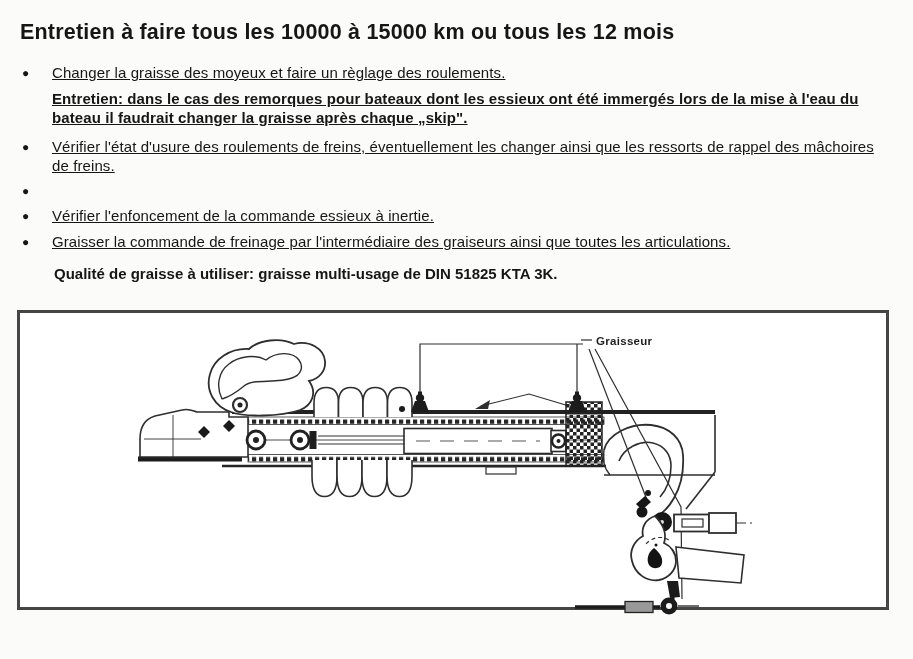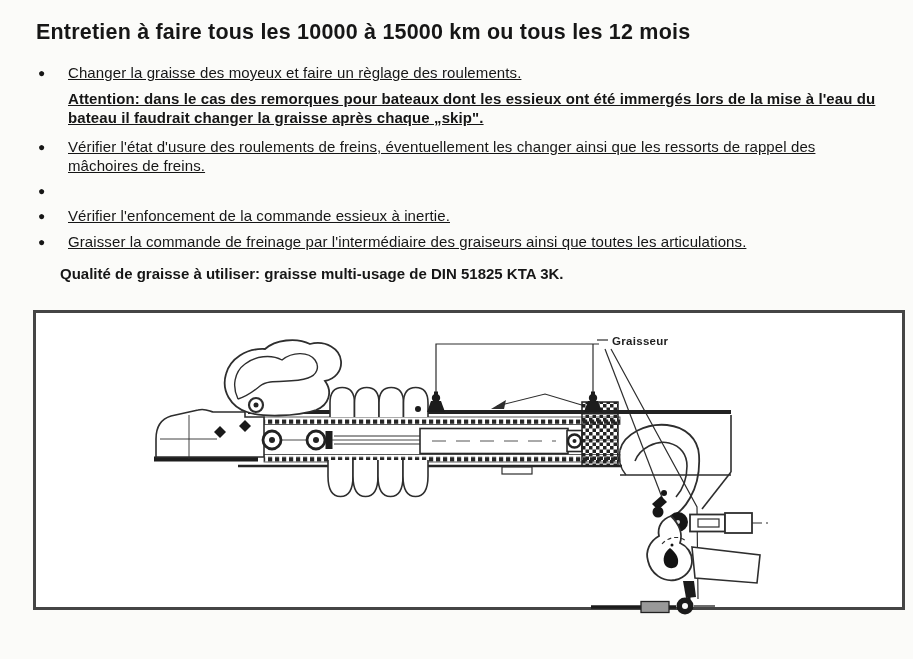--- a/index.html
+++ b/index.html
@@ -1,40 +1,40 @@
 <!DOCTYPE html>
 <html><head>
 <meta charset="utf-8">
 <style>
   html,body{margin:0;padding:0}
   body{
     width:913px;height:659px;overflow:hidden;
     background:#fbfbf9;color:#161616;
     font-family:"Liberation Sans","DejaVu Sans",sans-serif;
   }
-  .page{padding:12px 24px 0 36px}
+  .page{padding:12px 24px 0 20px}
   h1.title{
     font-size:21.5px;line-height:25px;font-weight:700;
     margin:8px 0 18px 0;letter-spacing:.2px;
   }
   .row{display:flex;margin:0 0 5px 2px}
   .dot{
     flex:0 0 30px;width:30px;font-size:12px;line-height:19.5px;
     padding-top:1px;color:#161616;
   }
   .txt{
     margin:0;font-size:15px;line-height:19.5px;max-width:822px;
     letter-spacing:.1px;
     text-decoration:underline;
   }
   .bold{font-weight:700}
   .attn{margin-bottom:9px;margin-top:2px}
   .note{
     font-weight:700;font-size:15px;line-height:19px;
-    margin:12px 0 0 24px;
+    margin:12px 0 0 34px;
   }
   .figure-box{
     box-sizing:border-box;width:872px;height:300px;
     margin:27px 0 0 -3px;border:3px solid #454545;background:#ffffff;
   }
   .figure-box svg{display:block;width:866px;height:328px}
   .fig-label{
     font-family:"Liberation Sans","DejaVu Sans",sans-serif;
     font-size:11.5px;fill:#1f1f1f;font-weight:700;letter-spacing:.3px;
   }
@@ -48,21 +48,21 @@
 
   <div class="list">
 
     <div class="row">
       <span class="dot">●</span>
       <p class="txt">Changer la graisse des moyeux et faire un règlage des roulements.</p>
     </div>
 
     <div class="row attn">
       <span class="dot"></span>
-      <p class="txt bold">Attention: dans le cas des remorques pour bateaux dont les essieux ont été immergés lors de la mise à l'eau du bateau il faudrait changer la graisse après chaque „skip".</p>
+      <p class="txt bold">Entretien: dans le cas des remorques pour bateaux dont les essieux ont été immergés lors de la mise à l'eau du bateau il faudrait changer la graisse après chaque „skip".</p>
     </div>
 
     <div class="row">
       <span class="dot">●</span>
       <p class="txt">Vérifier l'état d'usure des roulements de freins, éventuellement les changer ainsi que les ressorts de rappel des mâchoires de freins.</p>
     </div>
 
     <div class="row">
       <span class="dot">●</span>
     </div>

